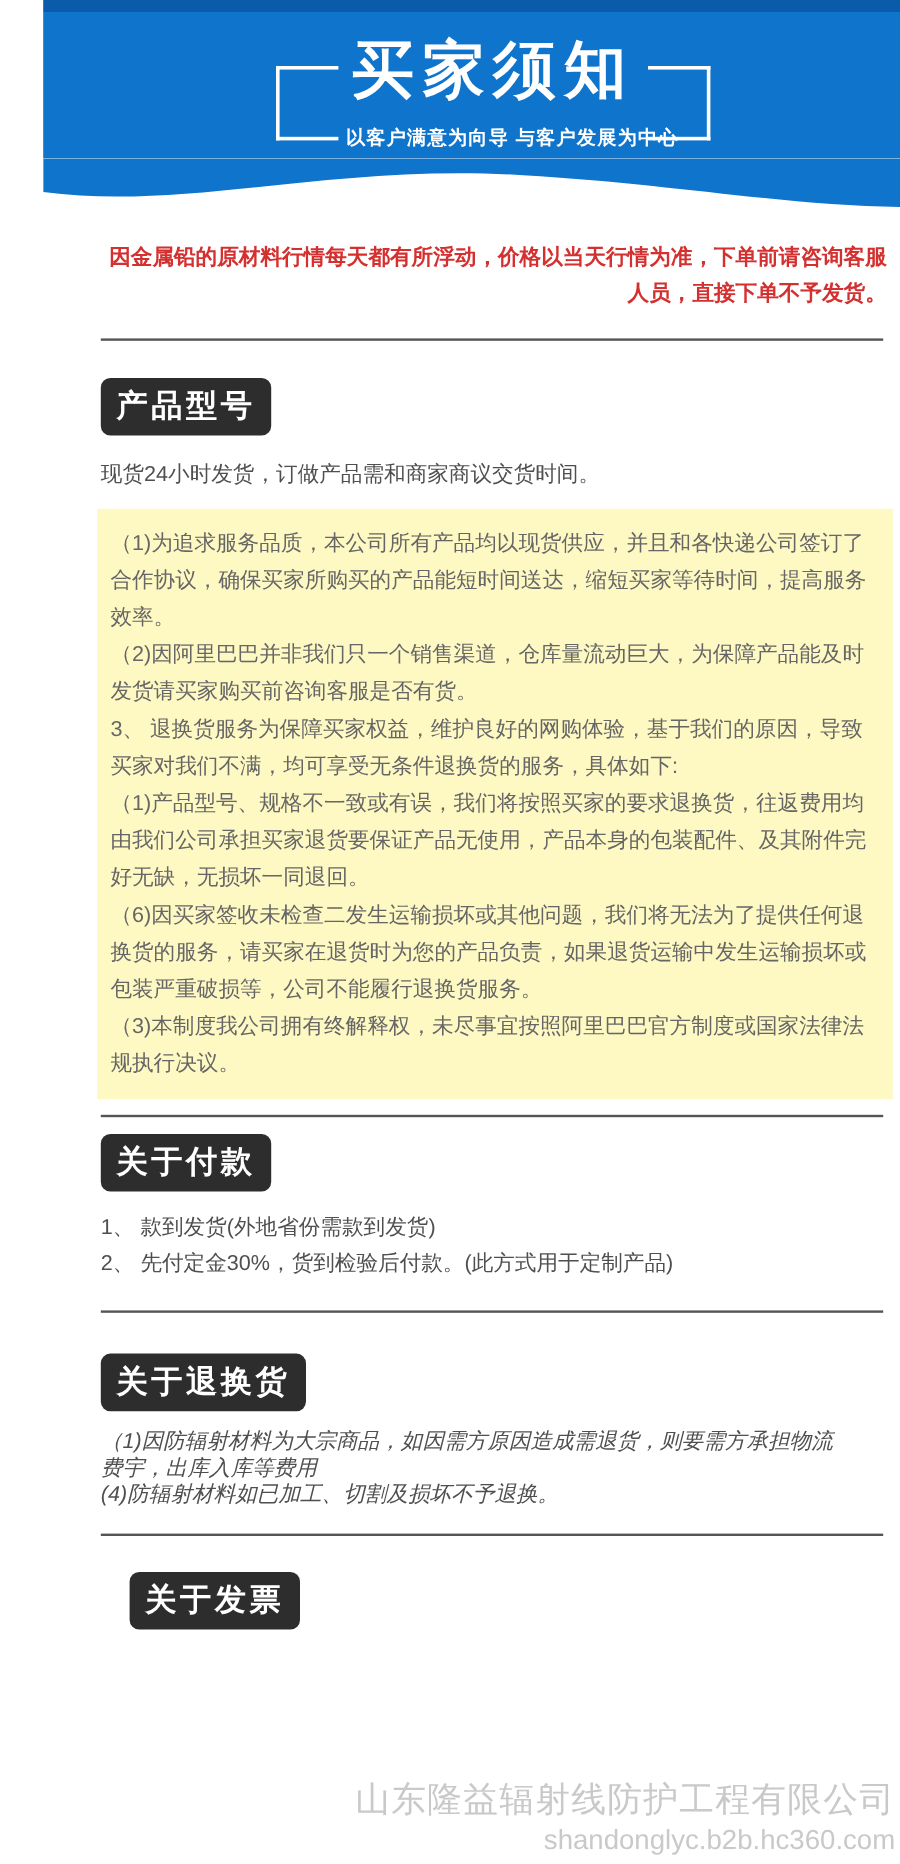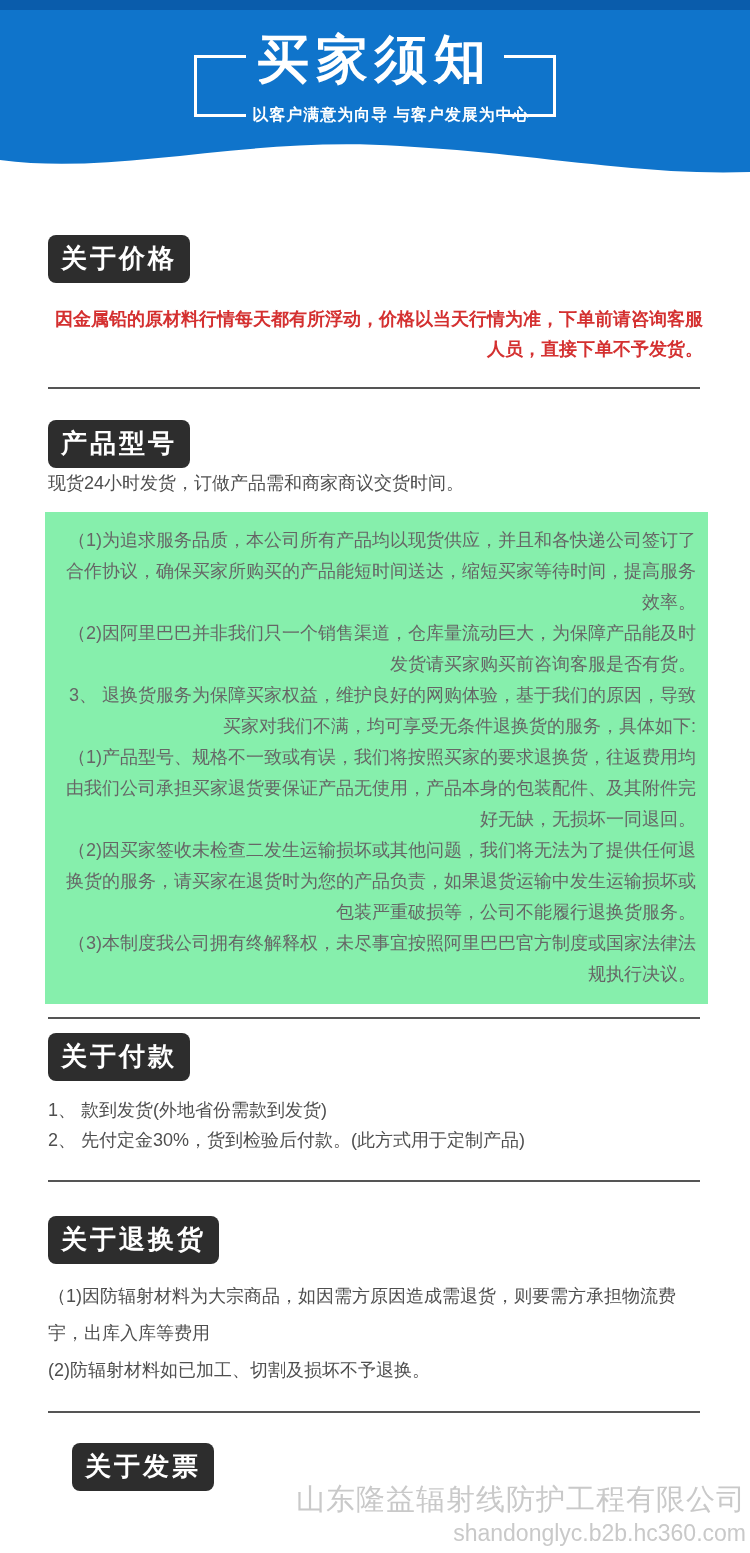--- a/index.html
+++ b/index.html
@@ -1,18 +1,18 @@
 <!DOCTYPE html>
 <html><head>
 <meta charset="utf-8">
 <style>
   * { margin:0; padding:0; box-sizing:border-box; }
   html,body { background:#fff; }
   body { font-family:"Liberation Sans","DejaVu Sans",sans-serif; }
-  .page { position:relative; width:750px; height:1553px; margin:0 auto; background:#ffffff; overflow:hidden; }
+  .page { position:relative; width:750px; height:1553px; margin:0 auto; background:#ffffff; overflow:hidden;padding-left:36px; }
 
   
   .banner { position:relative; width:750px; height:178px; }
   .banner-strip { position:absolute; top:0; left:0; width:100%; height:10px; background:#0a5cab; }
   .banner-body { position:absolute; top:10px; left:0; width:100%; height:122px; background:#0f74cb; }
   .banner-wave { position:absolute; top:132px; left:0; width:750px; height:48px; display:block; }
   .bracket { position:absolute; width:52px; height:62px; top:55px; }
   .bracket-left  { left:194px;  border:3px solid #ffffff; border-right:none; }
   .bracket-right { right:194px; border:3px solid #ffffff; border-left:none; }
   .banner-title { position:absolute; top:28px; left:0; width:100%; text-align:center;
@@ -30,29 +30,29 @@
   .lb-return  { margin-top:34px; }
   .lb-invoice { margin-top:30px;margin-left:24px; }
 
   .notice-red { margin-top:21px; color:#d43030; font-size:18px; line-height:30px; font-weight:bold; width:655px;text-align:right; }
   .divider { margin-top:23px; height:2px; background:#555555; width:652px; }
   .divider-after-box { margin-top:13px; }
   .divider-pay { margin-top:25px; }
   .divider-return { margin-top:22px; }
 
   .body-text { color:#4f4f4f; font-size:18px; line-height:30px; }
-  .ship-intro { }
+  .ship-intro { margin-top:17px; }
 
-  .gray-box { margin-top:14px; margin-left:-3px; width:663px; background:#86efac;
-              padding:13px 12px 14px 11px;text-align:right; }
+  .gray-box { margin-top:14px; margin-left:-3px; width:663px; background:#fef9c3;
+              padding:13px 12px 14px 11px; }
   .gray-box p { color:#666666; font-size:18px; line-height:31px; }
 
   .term-list { margin-top:14px; }
   .term-list p { color:#4f4f4f; font-size:18px; line-height:30px; }
-  .return-list p { line-height:37px; }
+  .return-list p { line-height:22px;font-style:italic; }
 
   
   .watermark { position:absolute; right:4px; bottom:6px; text-align:right; color:#c9c9c9; pointer-events:none; }
   .watermark .wm-company { font-size:29px; letter-spacing:1px; }
   .watermark .wm-url { font-size:23px; }
 </style>
 </head>
 <body>
 
 <div class="page">
@@ -65,50 +65,49 @@
     </svg>
     <div class="bracket bracket-left"></div>
     <div class="bracket bracket-right"></div>
     <div class="banner-title">买家须知</div>
     <div class="banner-subtitle">以客户满意为向导 与客户发展为中心</div>
   </div>
 
   <div class="main">
 
     
-    <div class="label-box lb-price">关于价格</div>
     <p class="notice-red">因金属铅的原材料行情每天都有所浮动，价格以当天行情为准，下单前请咨询客服人员，直接下单不予发货。</p>
     <div class="divider"></div>
 
     
     <div class="label-box lb-ship">产品型号</div>
     <p class="body-text ship-intro">现货24小时发货，订做产品需和商家商议交货时间。</p>
     <div class="gray-box">
       <p>（1)为追求服务品质，本公司所有产品均以现货供应，并且和各快递公司签订了合作协议，确保买家所购买的产品能短时间送达，缩短买家等待时间，提高服务效率。</p>
       <p>（2)因阿里巴巴并非我们只一个销售渠道，仓库量流动巨大，为保障产品能及时发货请买家购买前咨询客服是否有货。</p>
       <p>3、 退换货服务为保障买家权益，维护良好的网购体验，基于我们的原因，导致买家对我们不满，均可享受无条件退换货的服务，具体如下:</p>
       <p>（1)产品型号、规格不一致或有误，我们将按照买家的要求退换货，往返费用均由我们公司承担买家退货要保证产品无使用，产品本身的包装配件、及其附件完好无缺，无损坏一同退回。</p>
-      <p>（2)因买家签收未检查二发生运输损坏或其他问题，我们将无法为了提供任何退换货的服务，请买家在退货时为您的产品负责，如果退货运输中发生运输损坏或包装严重破损等，公司不能履行退换货服务。</p>
+      <p>（6)因买家签收未检查二发生运输损坏或其他问题，我们将无法为了提供任何退换货的服务，请买家在退货时为您的产品负责，如果退货运输中发生运输损坏或包装严重破损等，公司不能履行退换货服务。</p>
       <p>（3)本制度我公司拥有终解释权，未尽事宜按照阿里巴巴官方制度或国家法律法规执行决议。</p>
     </div>
     <div class="divider divider-after-box"></div>
 
     
     <div class="label-box lb-pay">关于付款</div>
     <div class="term-list">
       <p>1、 款到发货(外地省份需款到发货)</p>
       <p>2、 先付定金30%，货到检验后付款。(此方式用于定制产品)</p>
     </div>
     <div class="divider divider-pay"></div>
 
     
     <div class="label-box lb-return">关于退换货</div>
     <div class="term-list return-list">
       <p>（1)因防辐射材料为大宗商品，如因需方原因造成需退货，则要需方承担物流费宇，出库入库等费用</p>
-      <p>(2)防辐射材料如已加工、切割及损坏不予退换。</p>
+      <p>(4)防辐射材料如已加工、切割及损坏不予退换。</p>
     </div>
     <div class="divider divider-return"></div>
 
     
     <div class="label-box lb-invoice">关于发票</div>
     
 
   </div>
 
   <div class="watermark">

